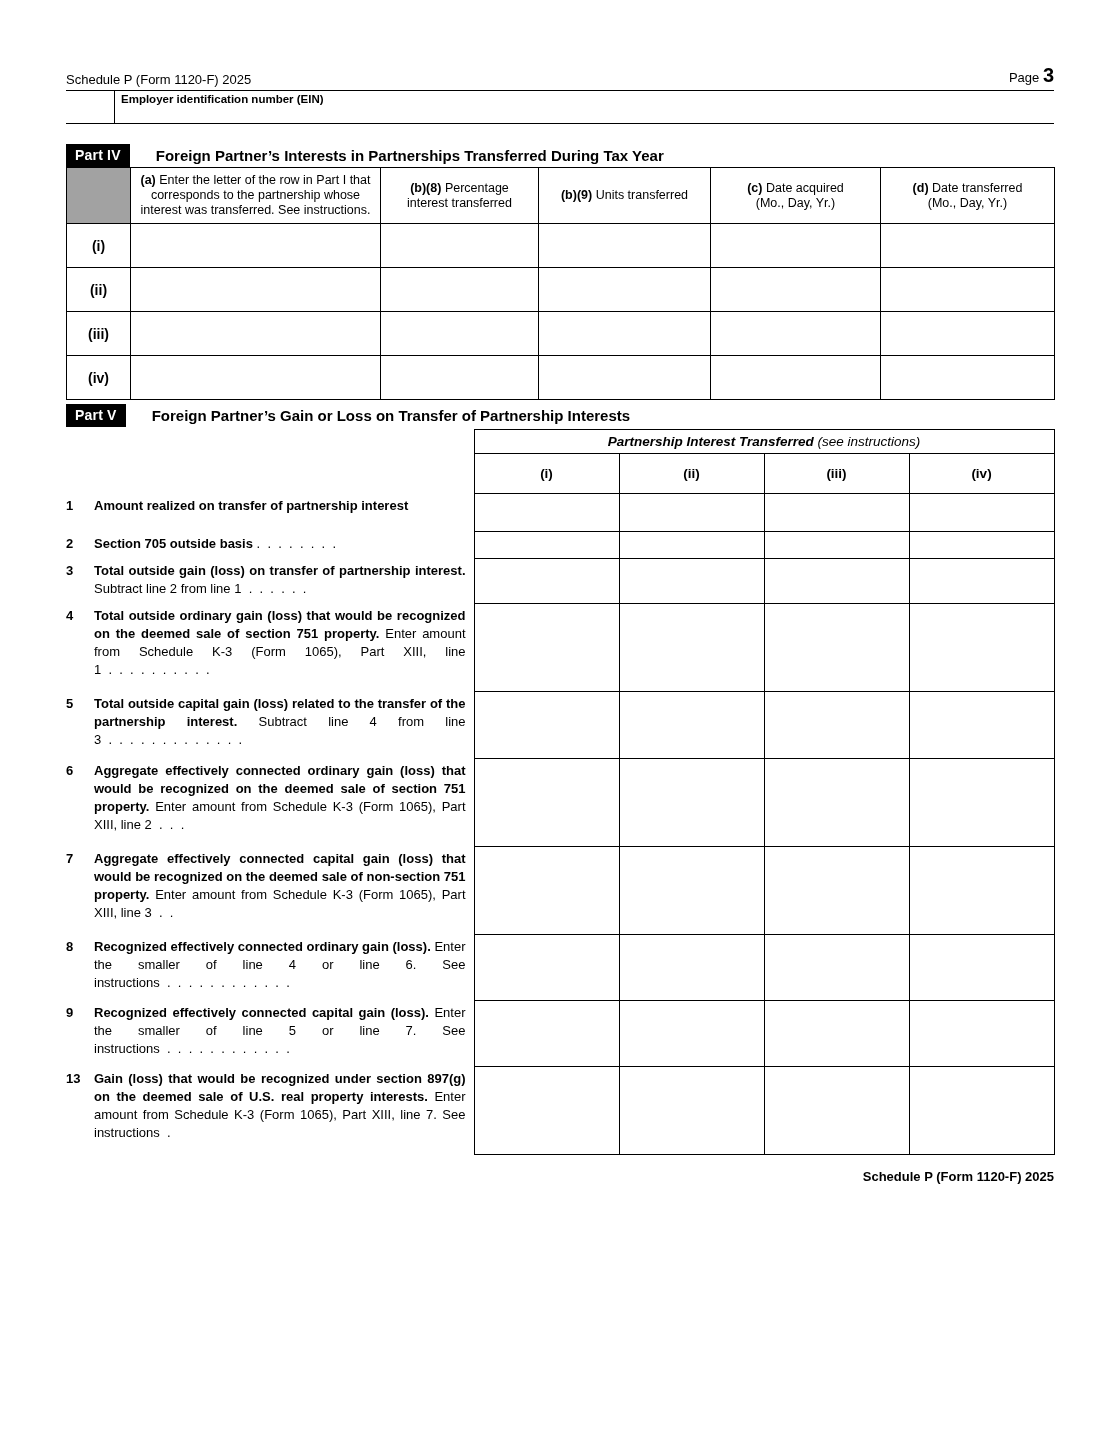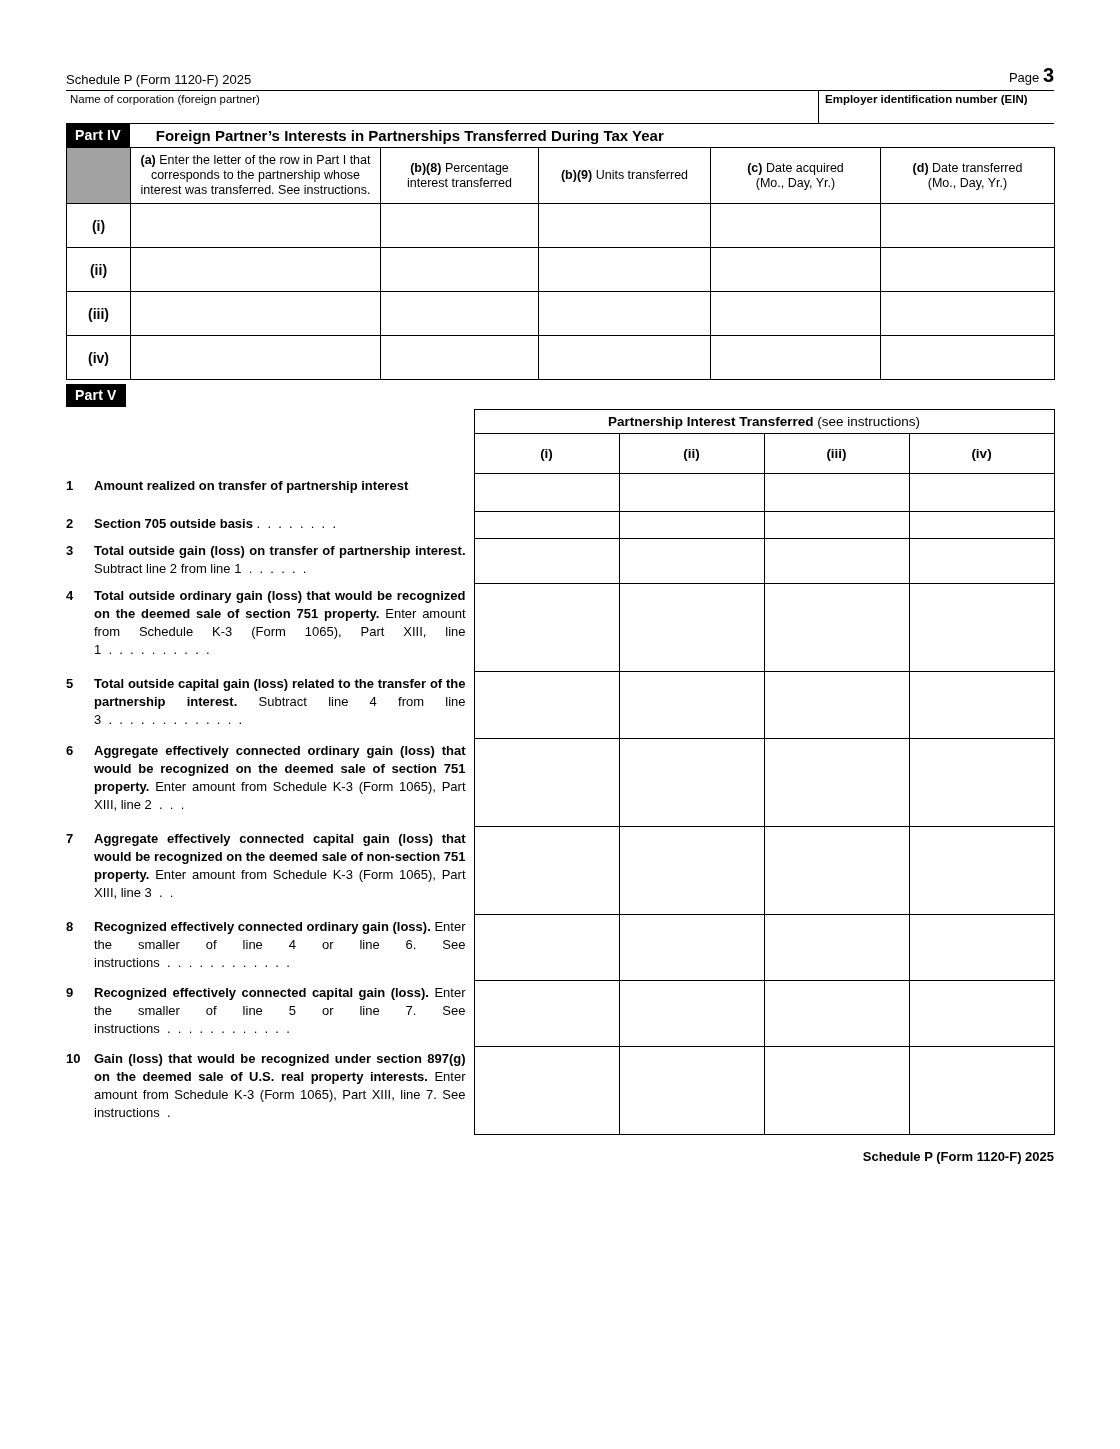--- a/index.html
+++ b/index.html
@@ -19,21 +19,21 @@
   .pageno .pgnum { font-size: 20px; font-weight: bold; }
 
   
   .id-row { display: flex; border-top: 1px solid #000; border-bottom: 1px solid #000; height: 34px; }
   .name-cell { flex: 1; padding: 2px 4px; }
   .ein-cell { width: 236px; border-left: 1px solid #000; padding: 2px 6px; margin-left: 48px; }
   .small-label { font-size: 11.5px; line-height: 13px; display: block; }
   .bold { font-weight: bold; }
 
   
-  .part-bar { display: flex; align-items: center; }
+  .part-bar { display: flex; align-items: center; margin-top: 20px; }
   .part-bar.tight { margin-top: 4px; }
   .part-badge { background: #000; color: #fff; font-weight: bold; font-size: 14px; padding: 3px 9px 4px 9px; letter-spacing: 0.2px; }
   .part-title { font-weight: bold; font-size: 15px; margin-left: 26px; text-align: center; }
 
   
   table { border-collapse: collapse; width: 988px; table-layout: fixed; }
   .t4 th, .t4 td { border: 1px solid #000; }
   .t4 th { font-weight: normal; font-size: 12.5px; line-height: 15px; text-align: center; vertical-align: middle; padding: 5px 8px; }
   .t4 th .coltext { white-space: pre-line; }
   .t4 .gray { background: #a2a2a2; }
@@ -42,21 +42,21 @@
 
   
   .note { font-size: 13px; line-height: 16px; padding: 5px 0 2px 0; }
 
   
   .t5 { margin-top: 2px; }
   .t5 th { border: 1px solid #000; font-size: 13.5px; }
   .t5 td.entry { border: 1px solid #000; }
   .t5 td.lbl { border: none; vertical-align: top; padding: 3px 8px 3px 0; }
   .t5 td.hempty { border: none; }
-  .t5 tr.h1 th { height: 24px; font-weight: normal; vertical-align: middle; }
+  .t5 tr.h1 th { height: 24px; font-weight: normal; vertical-align: middle; font-style: italic; }
   .t5 tr.h2 th { height: 40px; font-weight: bold; vertical-align: middle; }
   .lblflex { display: flex; gap: 6px; }
   .num { flex: 0 0 22px; width: 22px; text-align: left; font-weight: bold; font-size: 13px; line-height: 18px; }
   .txt { flex: 1; font-size: 13px; line-height: 18px; text-align: justify; }
   .txt .b { font-weight: bold; }
   tr.r1 td { height: 38px; }
   tr.r2 td { height: 27px; }
   tr.r3 td { height: 45px; }
   tr.r4 td { height: 88px; }
   tr.r5 td { height: 67px; }
@@ -73,23 +73,20 @@
 <body>
 
 <div class="page">
 
   <div class="topline">
     <span class="form-id">Schedule P (Form 1120-F) 2025</span>
     <span class="pageno"><span>Page</span> <span class="pgnum">3</span></span>
   </div>
 
   <div class="id-row">
-    <div class="name-cell">
-      <span class="small-label">Name of corporation (foreign partner)</span>
-    </div>
     <div class="ein-cell">
       <span class="small-label bold">Employer identification number (EIN)</span>
     </div>
   </div>
 
   <div class="part-bar">
     <span class="part-badge">Part IV</span>
     <span class="part-title">Foreign Partner’s Interests in Partnerships Transferred During Tax Year</span>
   </div>
 
@@ -145,20 +142,21 @@
         <td class="entry"></td>
         <td class="entry"></td>
         <td class="entry"></td>
       </tr>
     </tbody>
   </table>
 
 
   <div class="part-bar tight">
     <span class="part-badge">Part V</span>
+    <span class="part-title">Foreign Partner’s Gain or Loss on Transfer of Partnership Interests</span>
   </div>
 
   <table class="t5">
     <colgroup>
       <col style="width:408px">
         <col style="width:145px">
         <col style="width:145px">
         <col style="width:145px">
         <col style="width:145px">
     </colgroup>
@@ -279,21 +277,21 @@
             </div>
           </td>
         <td class="entry"></td>
         <td class="entry"></td>
         <td class="entry"></td>
         <td class="entry"></td>
       </tr>
       <tr class="r10">
         <td class="lbl">
             <div class="lblflex">
-              <span class="num">10</span>
+              <span class="num">13</span>
               <span class="txt"><span class="b">Gain (loss) that would be recognized under section 897(g) on the deemed sale of U.S. real property interests.</span> <span>Enter amount from Schedule K-3 (Form 1065), Part XIII, line 7. See instructions&nbsp;&nbsp;.</span></span>
             </div>
           </td>
         <td class="entry"></td>
         <td class="entry"></td>
         <td class="entry"></td>
         <td class="entry"></td>
       </tr>
     </tbody>
   </table>

